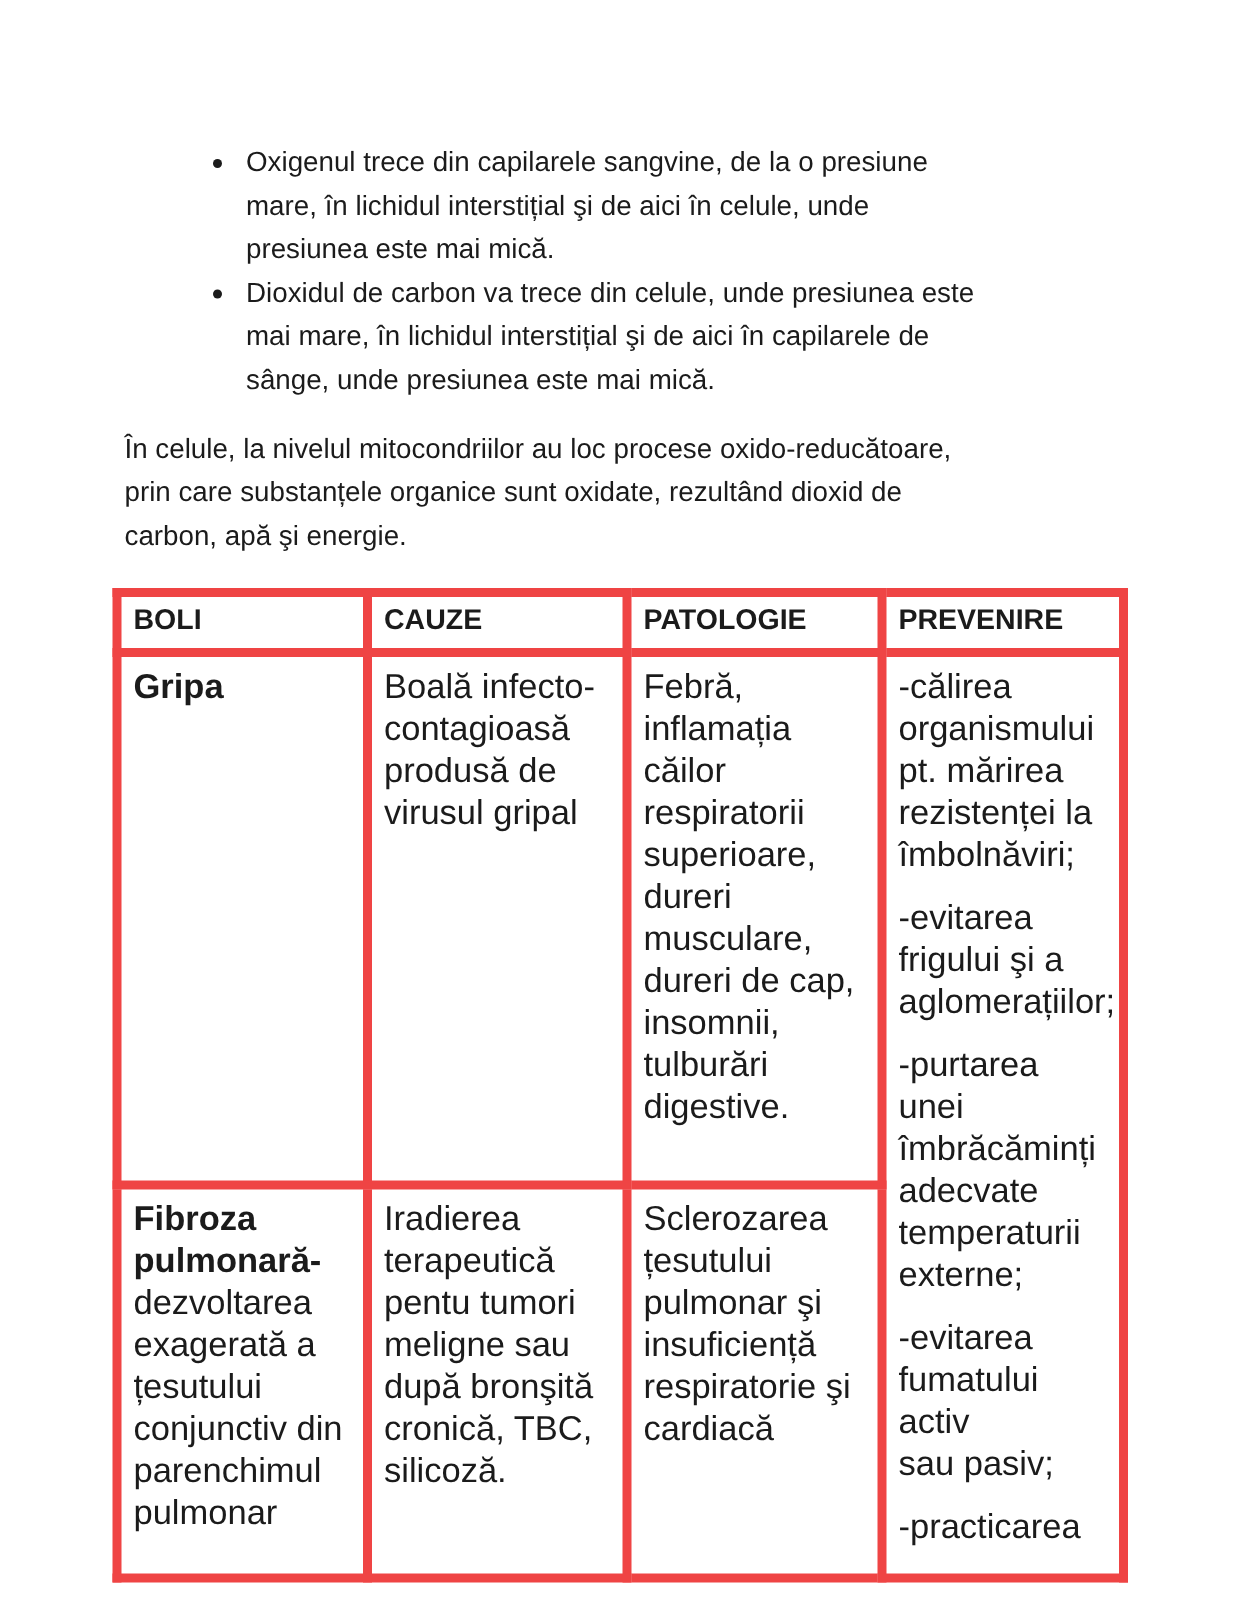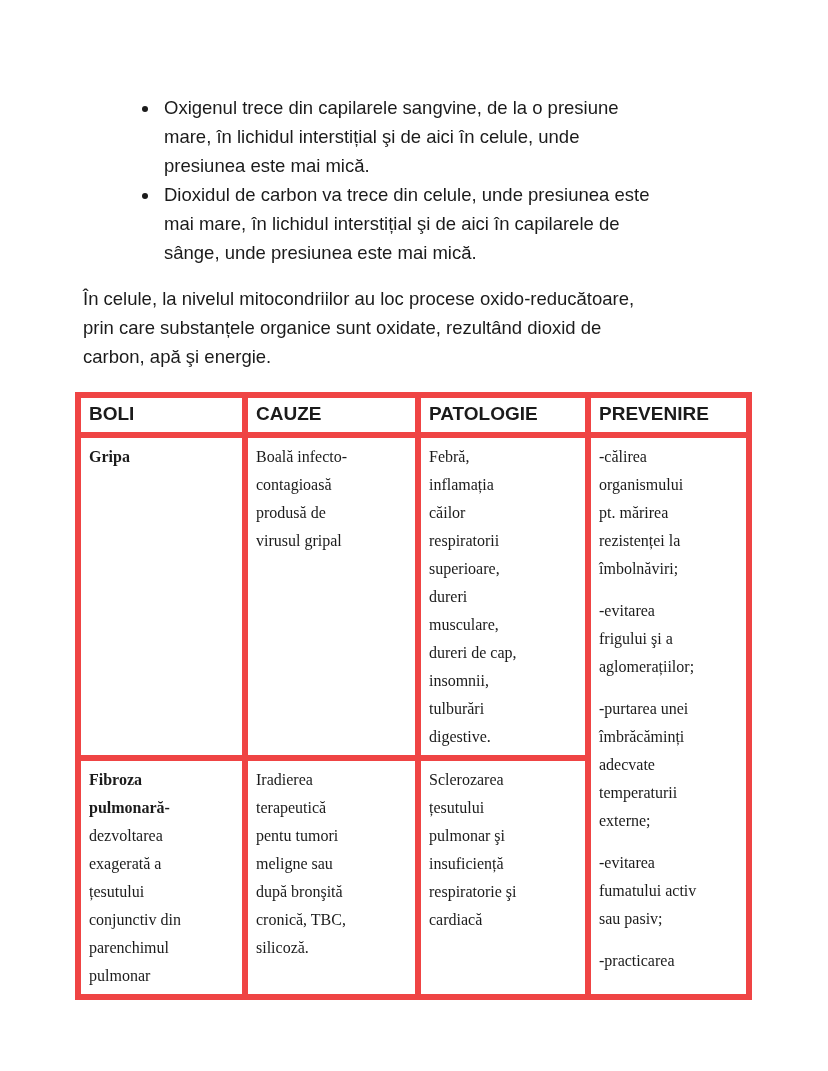--- a/index.html
+++ b/index.html
@@ -53,24 +53,23 @@
     vertical-align: top;
     text-align: left;
   }
   .disease-table th {
     font-size: 19px;
     font-weight: bold;
     padding: 5px 8px 7px 8px;
     height: 37px;
   }
   .disease-table td {
-    font-size: 16px;
+    font-size: 23px;
     line-height: 28px;
     padding: 5px 8px 4px 8px;
-    font-family: Liberation Serif, serif;
   }
   tr.row-first > td { height: 313px; }
   tr.row-second > td { height: 235px; }
   td.text-cell { white-space: pre-line; }
   td.disease-cell { white-space: normal; }
   .disease-name {
     display: block;
     font-weight: bold;
     white-space: pre-line;
   }

